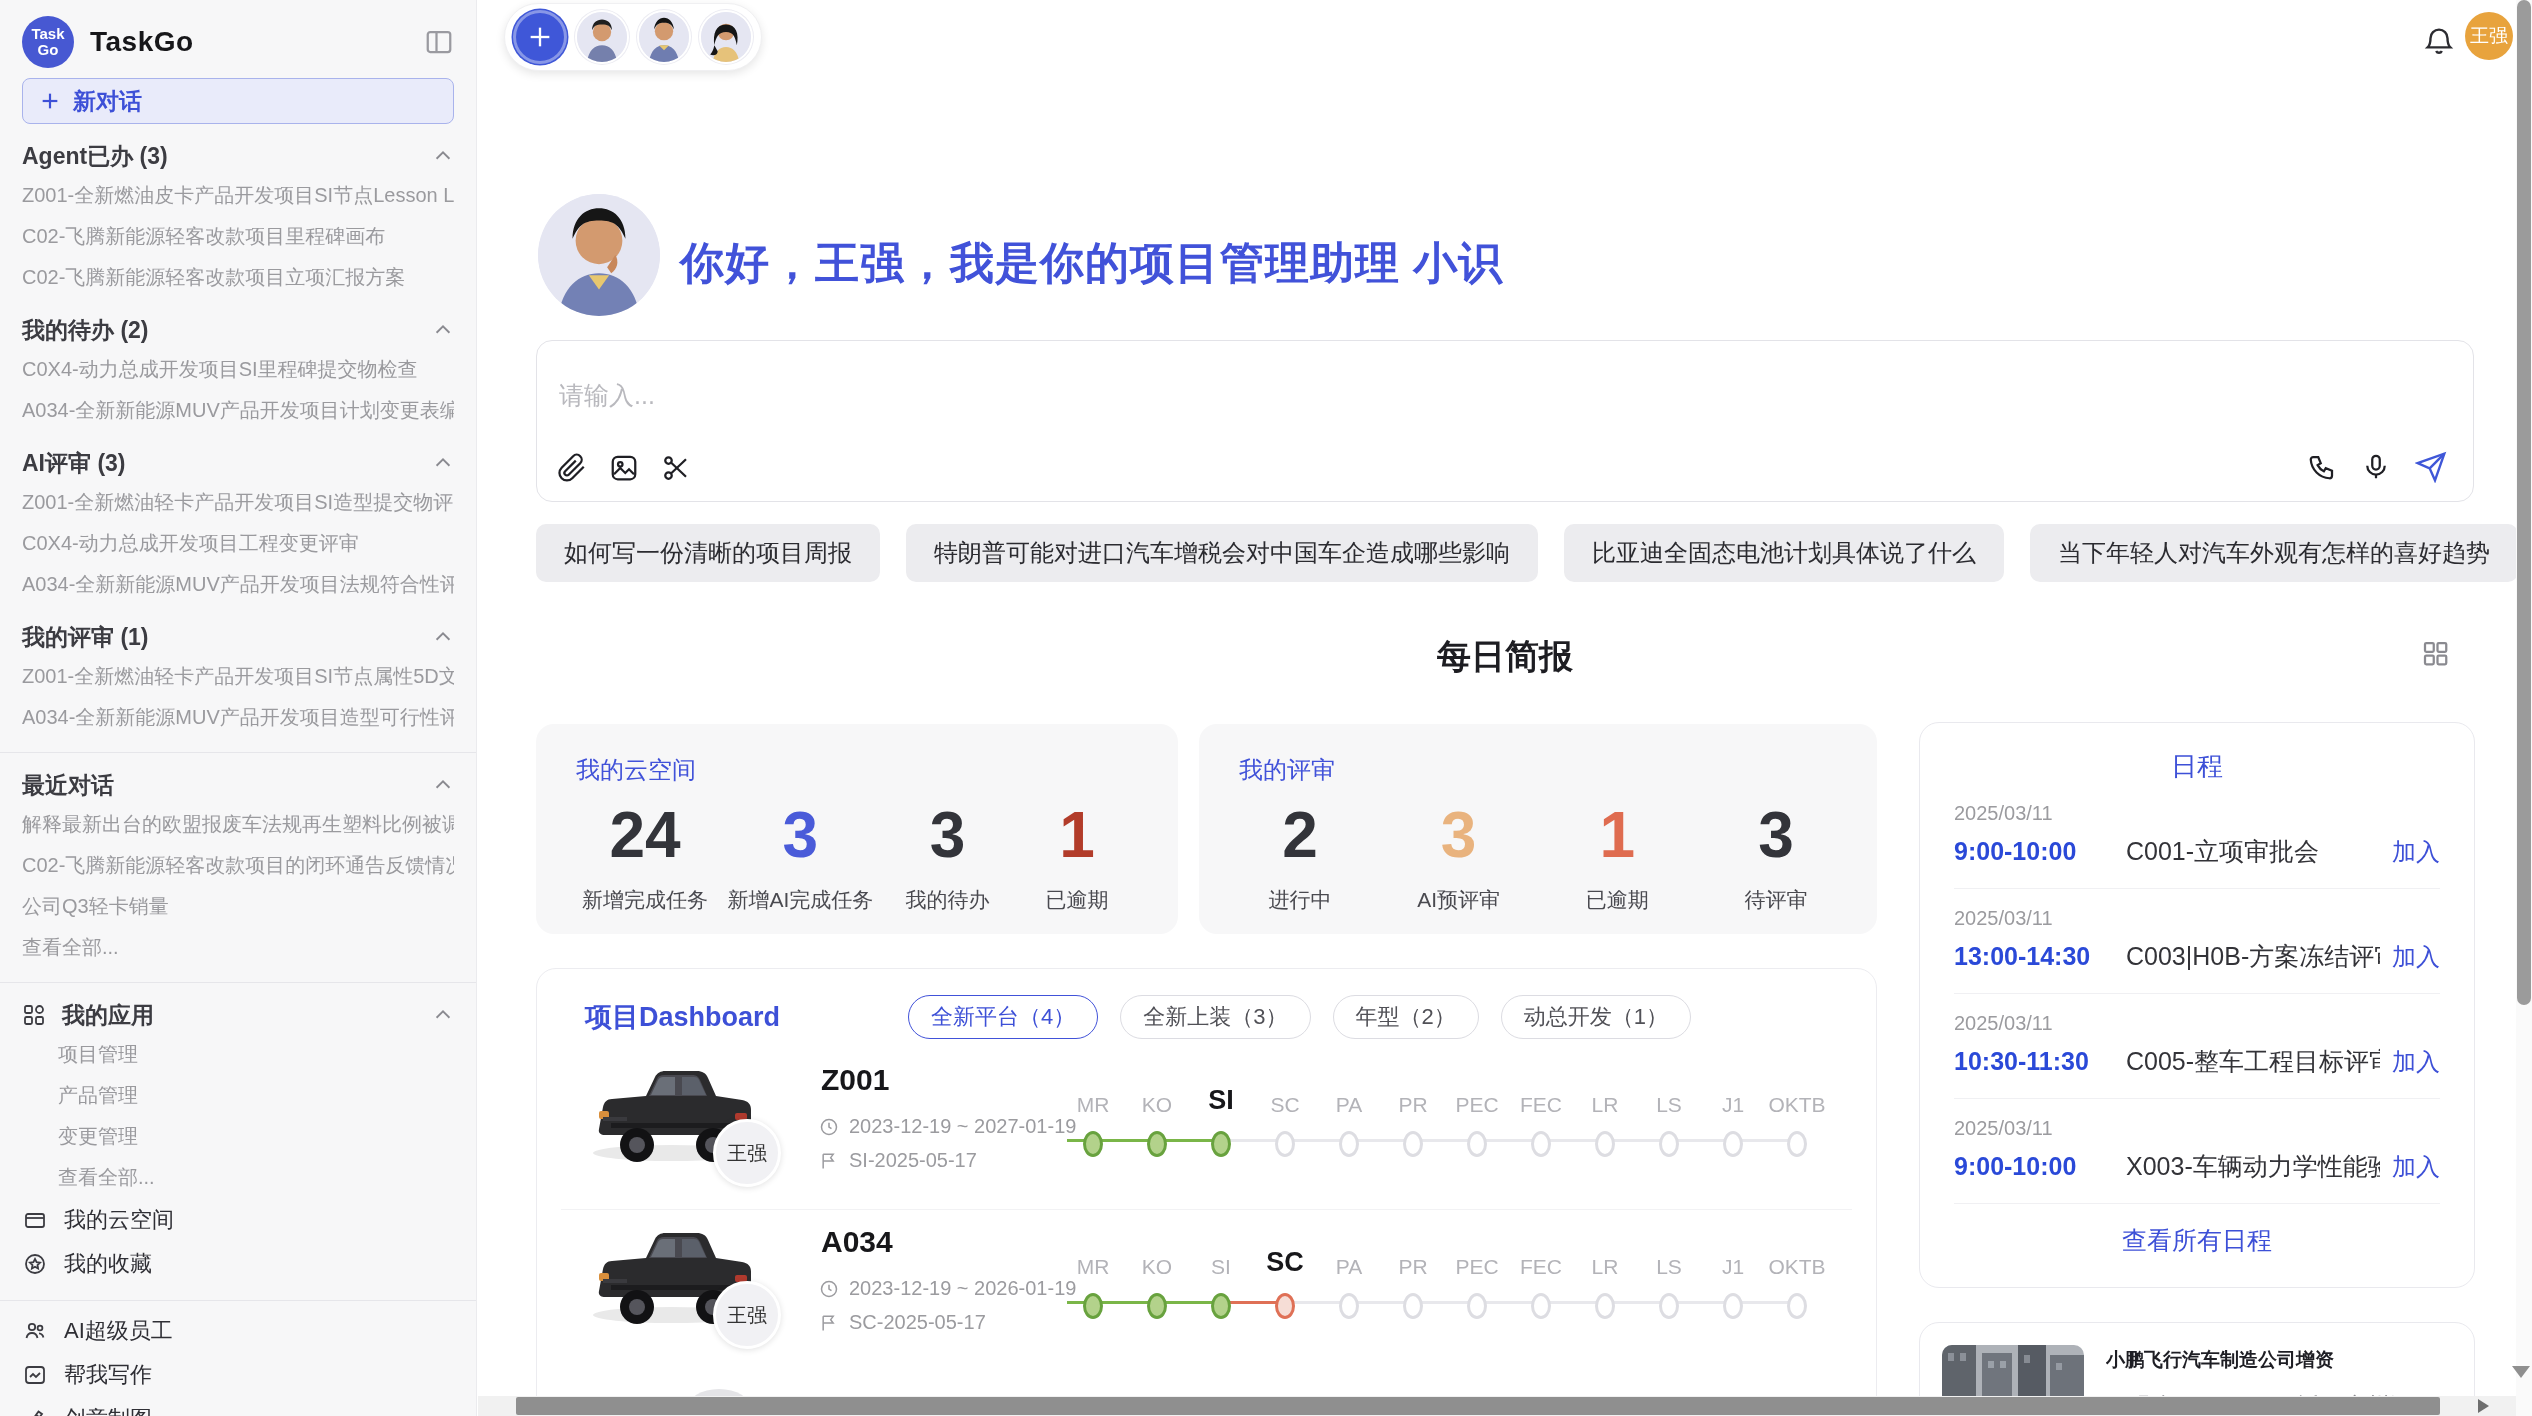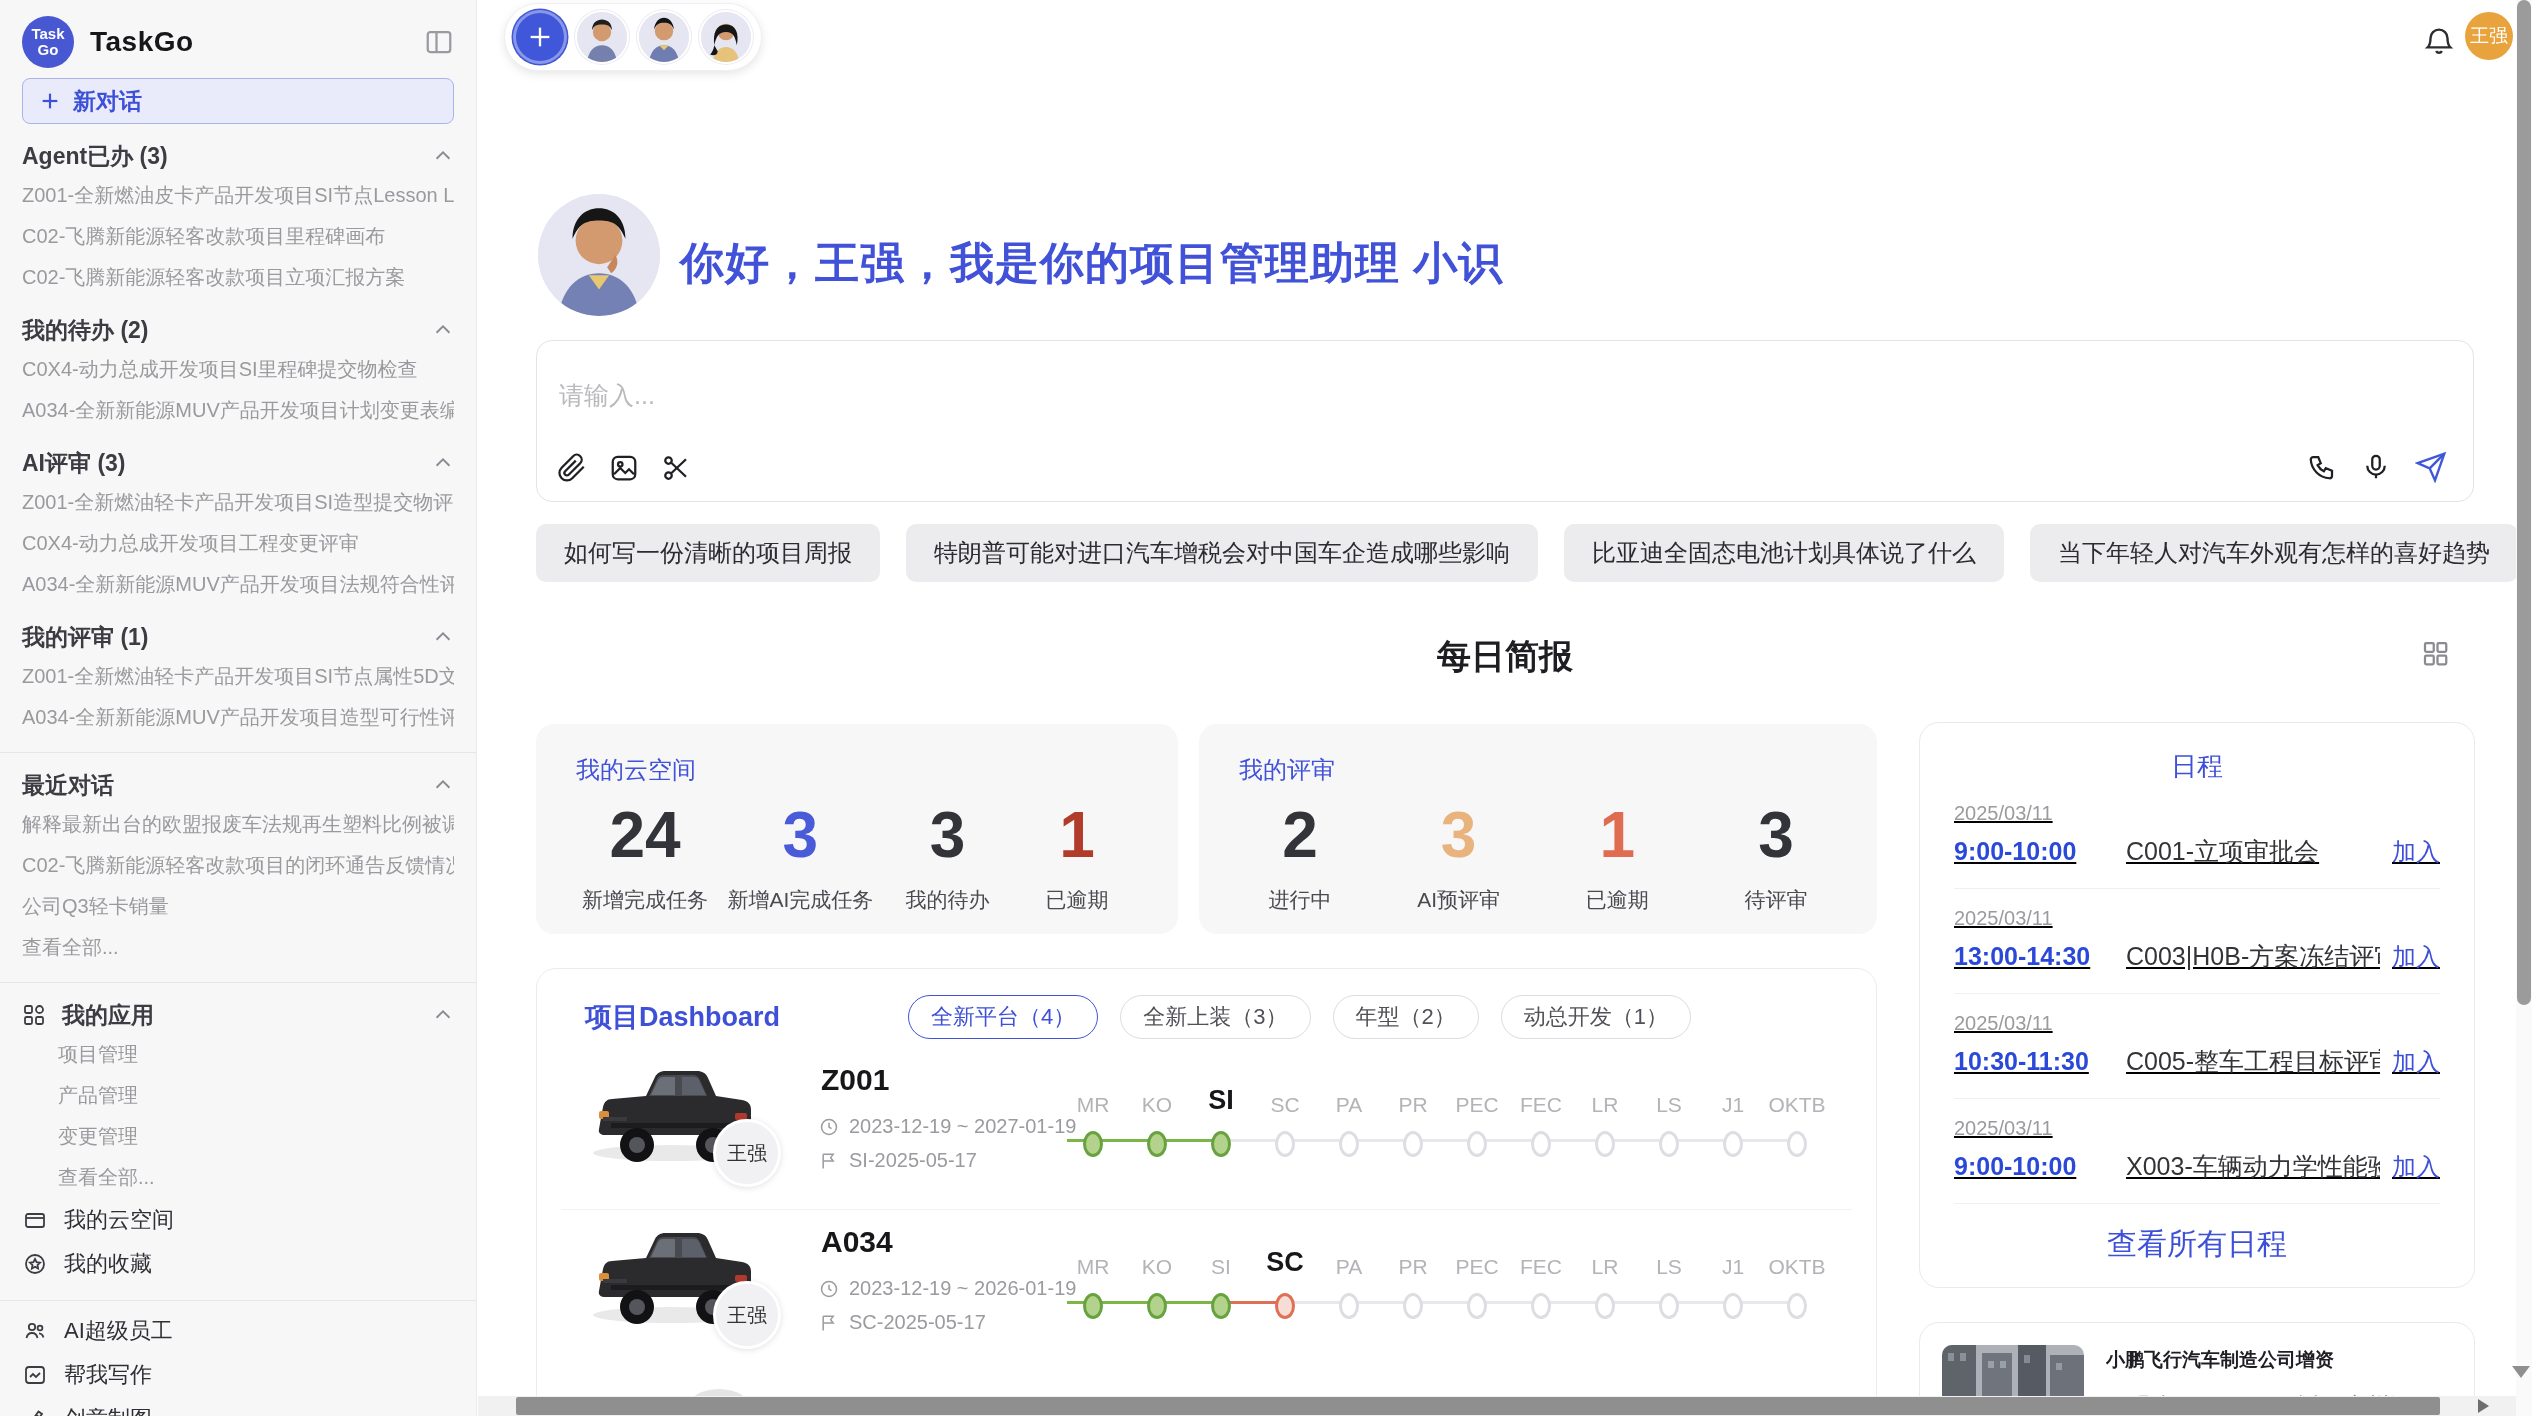--- a/index.html
+++ b/index.html
@@ -78,28 +78,28 @@
   .stat-title { font-size:24px; color:#4152d9; }
   .stat-row { display:flex; justify-content:space-between; margin-top:14px; padding:0 6px; }
   .stat { text-align:center; min-width:110px; }
   .stat .v { font-size:64px; font-weight:700; line-height:70px; }
   .stat .l { font-size:21px; color:#4a4a50; margin-top:16px; }
 
   
   .sched { position:absolute; left:1919px; top:722px; width:556px; height:566px; background:#fff;
     border:1.5px solid #e9e9ee; border-radius:20px; padding:26px 34px 0 34px; }
   .sched-title { text-align:center; font-size:26px; color:#3d50d7; }
-  .sched-item { padding-top:18px;text-decoration:underline; }
+  .sched-item { padding-top:18px; }
   .sched-date { font-size:20px; color:#9b9b9f; }
   .sched-row { display:flex; align-items:center; margin-top:10px; padding-bottom:20px; }
   .sched-time { width:172px; font-size:25px; font-weight:600; color:#2a49d8; }
   .sched-name { flex:1; font-size:25px; color:#333338; white-space:nowrap; overflow:hidden; }
   .sched-join { font-size:24px; color:#3d50d7; cursor:pointer; margin-left:12px; }
   .sched-sep { height:1px; background:#f0f0f3; }
-  .sched-foot { text-align:center; font-size:30px; color:#3d50d7; margin-top:20px; cursor:pointer;}
+  .sched-foot { text-align:center; font-size:25px; color:#3d50d7; margin-top:20px; cursor:pointer;}
 
   
   .news { position:absolute; left:1919px; top:1322px; width:556px; height:170px; background:#fff;
     border:1.5px solid #e9e9ee; border-radius:20px; padding:22px; display:flex; gap:22px; }
   .news-img { width:142px; height:112px; border-radius:10px; overflow:hidden; flex:none; }
   .news-title { font-size:19px; font-weight:700; color:#1e1e24; margin-top:2px; white-space:nowrap;}
   .news-body { font-size:23px; color:#8a8a90; margin-top:18px; white-space:nowrap; overflow:hidden;}
 
   
   .dash { position:absolute; left:536px; top:968px; width:1341px; height:470px; background:#fff;

